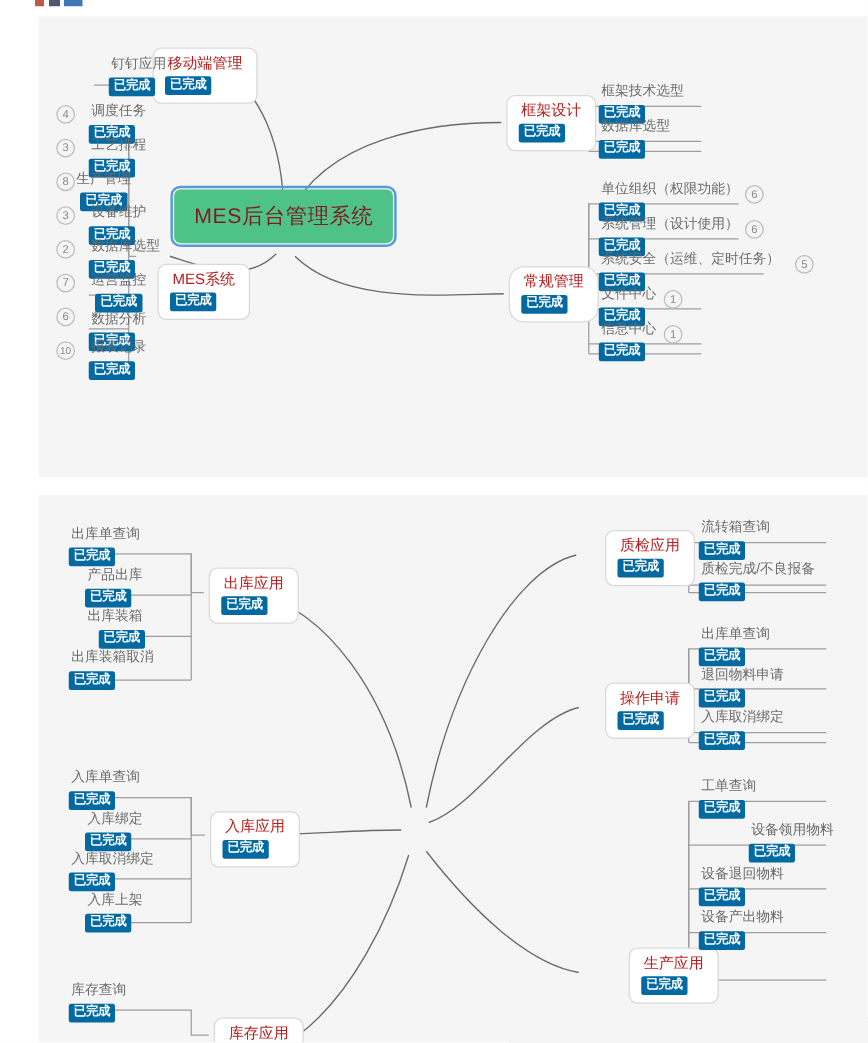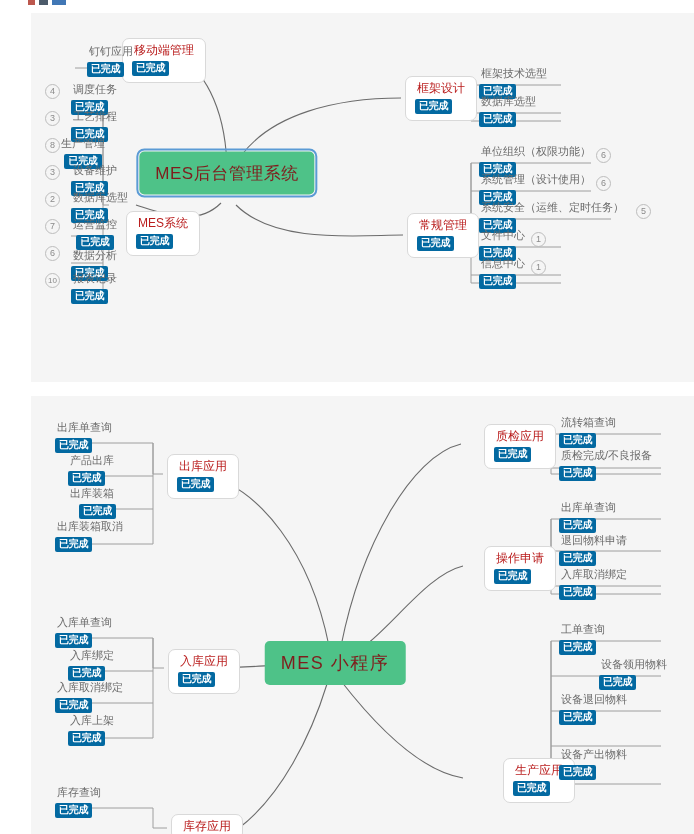--- a/index.html
+++ b/index.html
@@ -219,21 +219,21 @@
       </div>
       <div class="node" style="left:448px; top:54px;">
         <div class="label">框架技术选型</div>
         <span class="badge">已完成</span>
       </div>
       <div class="node" style="left:448px; top:82px;">
         <div class="label">数据库选型</div>
         <span class="badge">已完成</span>
       </div>
 
-      <div class="node boxed" style="left:376px; top:200px;">
+      <div class="node boxed" style="left:376px; top:200px;border-radius:12px;">
         <div class="label">常规管理</div>
         <span class="badge">已完成</span>
       </div>
 
       <div class="node" style="left:448px; top:132px;">
         <div class="label">单位组织（权限功能）</div>
         <span class="badge">已完成</span>
       </div>
       <div class="count" style="left:565px; top:135px;">6</div>
 
@@ -311,23 +311,20 @@
 
           <path d="M507 382 L 520 382 L 520 245 L 630 245"></path>
           <path d="M520 280 L 630 280"></path>
           <path d="M520 315 L 630 315"></path>
           <path d="M520 350 L 630 350"></path>
           <path d="M520 245 L 520 388"></path>
           <path d="M520 388 L 630 388"></path>
         </g>
       </svg>
 
-      <div class="node center small" style="left:304px; top:267px; transform:translate(-50%,-50%);">
-        <span class="title">MES 小程序</span>
-      </div>
 
       <div class="node boxed" style="left:136px; top:58px;">
         <div class="label">出库应用</div>
         <span class="badge">已完成</span>
       </div>
       <div class="node" style="left:24px; top:25px;">
         <div class="label">出库单查询</div>
         <span class="badge">已完成</span>
       </div>
       <div class="node" style="left:37px; top:58px;">
@@ -412,21 +409,21 @@
         <span class="badge">已完成</span>
       </div>
       <div class="node" style="left:528px; top:262px;margin-left:40px;">
         <div class="label">设备领用物料</div>
         <span class="badge">已完成</span>
       </div>
       <div class="node" style="left:528px; top:297px;">
         <div class="label">设备退回物料</div>
         <span class="badge">已完成</span>
       </div>
-      <div class="node" style="left:528px; top:332px;margin-top:20px;">
+      <div class="node" style="left:528px; top:332px;">
         <div class="label">设备产出物料</div>
         <span class="badge">已完成</span>
       </div>
 
     </div>
   </div>
 
 </div>
 
 </body></html>

